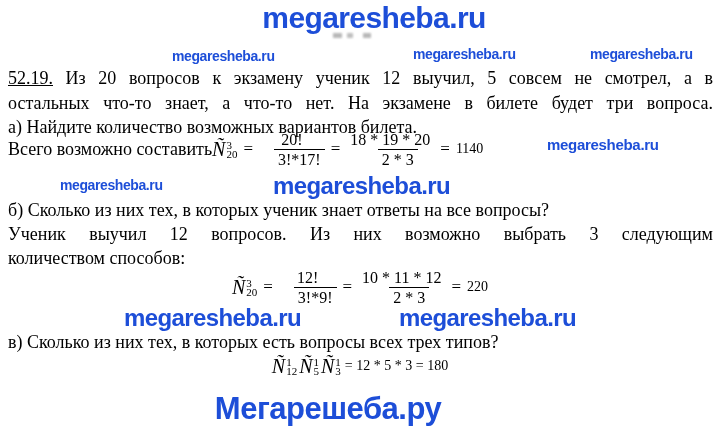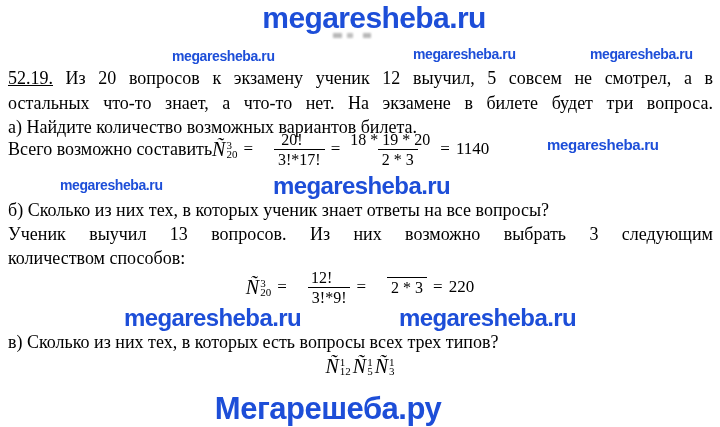--- a/index.html
+++ b/index.html
@@ -27,21 +27,21 @@
   .pnum{text-decoration:underline;}
   
   .mrow{display:inline-flex;align-items:center;gap:6px;font-size:17px;color:#000;}
   .ncell{display:inline-flex;align-items:center;}
   .nsym{font-style:italic;font-size:20px;line-height:20px;}
   .scripts{display:inline-flex;flex-direction:column;align-items:flex-start;font-size:11px;line-height:9px;margin-left:1px;transform:translateY(1px);}
   .frac{display:inline-flex;flex-direction:column;align-items:center;font-size:16px;line-height:19px;text-align:right;}
   .frac .num{padding:0 4px;}
   .frac .den{border-top:1.4px solid #000;padding:0 4px;margin-left:15px;}
   .feq{font-size:17px;}
-  .fres{font-size:17px;}
+  .fres{font-size:14px;}
   .sol-row{left:8px;top:126px;height:46px;display:flex;align-items:center;font-size:18px;color:#000;}
   .center-row{left:0;width:720px;display:flex;justify-content:center;}
   .factors{display:inline-flex;align-items:center;gap:2px;}
 </style>
 </head>
 <body>
 
 <div class="abs wm wm-title">megaresheba.ru</div>
 
 <div class="abs smudge"></div>
@@ -80,39 +80,40 @@
     <span class="feq">=</span>
     <span class="fres">1140</span>
   </span>
 </div>
 <div class="abs wm wm-inline" style="left:533px;top:136px;">megaresheba.ru</div>
 
 <div class="abs wm wm-small" style="left:46px;top:177px;">megaresheba.ru</div>
 <div class="abs wm wm-bold" style="left:259px;top:172px;">megaresheba.ru</div>
 
 <div class="abs para" style="top:198px;">б) Сколько из них тех, в которых ученик знает ответы на все вопросы?</div>
-<div class="abs para just" style="top:222px;">Ученик выучил 13 вопросов. Из них возможно выбрать 3 следующим</div>
+<div class="abs para just" style="top:222px;">Ученик выучил 12 вопросов. Из них возможно выбрать 3 следующим</div>
 <div class="abs para" style="top:246px;">количеством способов:</div>
 
 <div class="abs center-row" style="top:266px;height:42px;align-items:center;">
   <span class="mrow">
     <span class="ncell">
       <span class="nsym">Ñ</span>
       <span class="scripts">
         <span>3</span>
         <span>20</span>
       </span>
     </span>
     <span class="feq">=</span>
     <span class="frac">
       <span class="num">12!</span>
       <span class="den">3!*9!</span>
     </span>
     <span class="feq">=</span>
     <span class="frac">
+      <span class="num">10 * 11 * 12</span>
       <span class="den">2 * 3</span>
     </span>
     <span class="feq">=</span>
     <span class="fres">220</span>
   </span>
 </div>
 
 <div class="abs wm wm-bold" style="left:110px;top:304px;">megaresheba.ru</div>
 <div class="abs wm wm-bold" style="left:385px;top:304px;">megaresheba.ru</div>
 
@@ -135,16 +136,17 @@
         </span>
       </span>
       <span class="ncell">
         <span class="nsym">Ñ</span>
         <span class="scripts">
           <span>1</span>
           <span>3</span>
         </span>
       </span>
     </span>
+    <span class="fres">= 12 * 5 * 3 = 180</span>
   </span>
 </div>
 
 <div class="abs wm wm-bottom">Мегарешеба.ру</div>
 
 </body></html>

